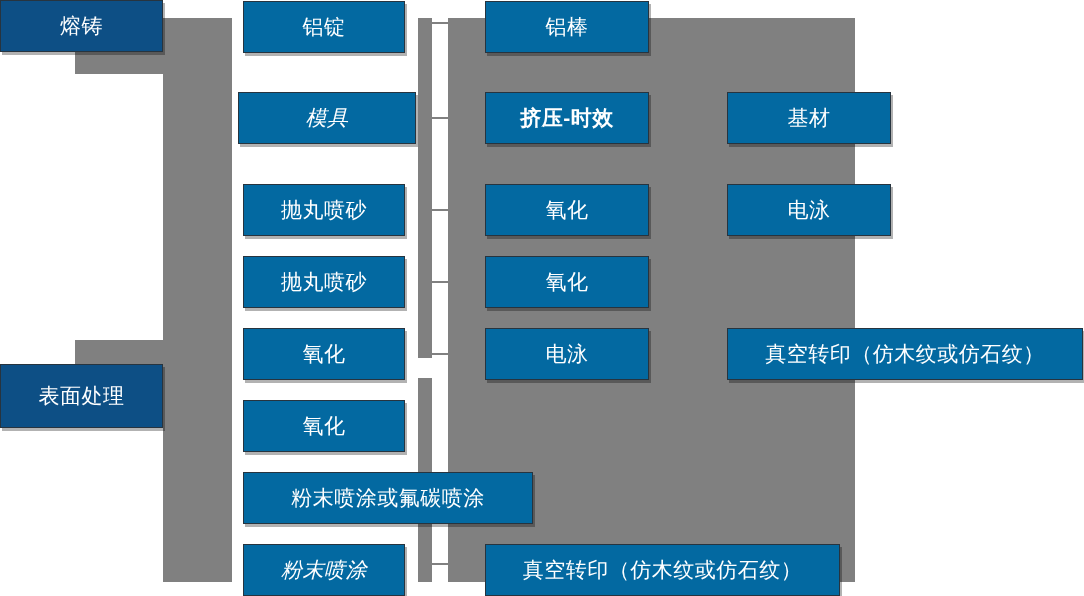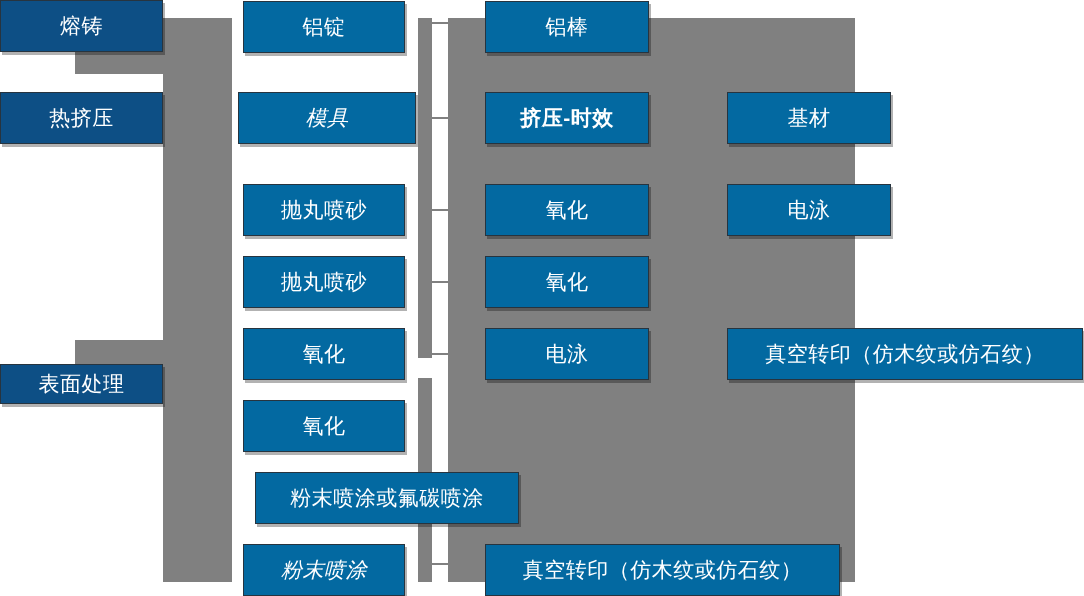--- a/index.html
+++ b/index.html
@@ -110,25 +110,22 @@
   <div class="conn-line" style="left:694px; top:209px; width:20px;"></div>
   <div class="conn-arrow" style="left:706px; top:204px;"></div>
 
   <div class="conn-line" style="left:694px; top:353px; width:20px;"></div>
   <div class="conn-arrow" style="left:706px; top:348px;"></div>
 
   <div class="node dark" style="left:0px; top:0px; width:163px; height:52px;">
     <span class="cap">熔铸</span>
   </div>
 
-  <div class="node dark" style="left:0px; top:92px; width:163px; height:52px;">
-    <span class="cap">热挤压</span>
-  </div>
 
-  <div class="node dark" style="left:0px; top:364px; width:163px; height:40px;">
+  <div class="node dark" style="left:0px; top:364px; width:163px; height:64px;">
     <span class="cap">表面处理</span>
   </div>
 
   <div class="node light" style="left:243px; top:1px; width:162px; height:52px;">
     <span class="cap">铝锭</span>
   </div>
 
   <div class="node light" style="left:238px; top:92px; width:178px; height:52px;font-style:italic;">
     <span class="cap">模具</span>
   </div>
@@ -142,21 +139,21 @@
   </div>
 
   <div class="node light" style="left:243px; top:328px; width:162px; height:52px;">
     <span class="cap">氧化</span>
   </div>
 
   <div class="node light" style="left:243px; top:400px; width:162px; height:52px;">
     <span class="cap">氧化</span>
   </div>
 
-  <div class="node light" style="left:243px; top:472px; width:264px; height:52px;margin-left:12px;">
+  <div class="node light" style="left:243px; top:472px; width:290px; height:52px;">
     <span class="cap">粉末喷涂或氟碳喷涂</span>
   </div>
 
   <div class="node light" style="left:243px; top:544px; width:162px; height:52px;font-style:italic;">
     <span class="cap">粉末喷涂</span>
   </div>
 
   <div class="node light" style="left:485px; top:1px; width:164px; height:52px;">
     <span class="cap">铝棒</span>
   </div>

